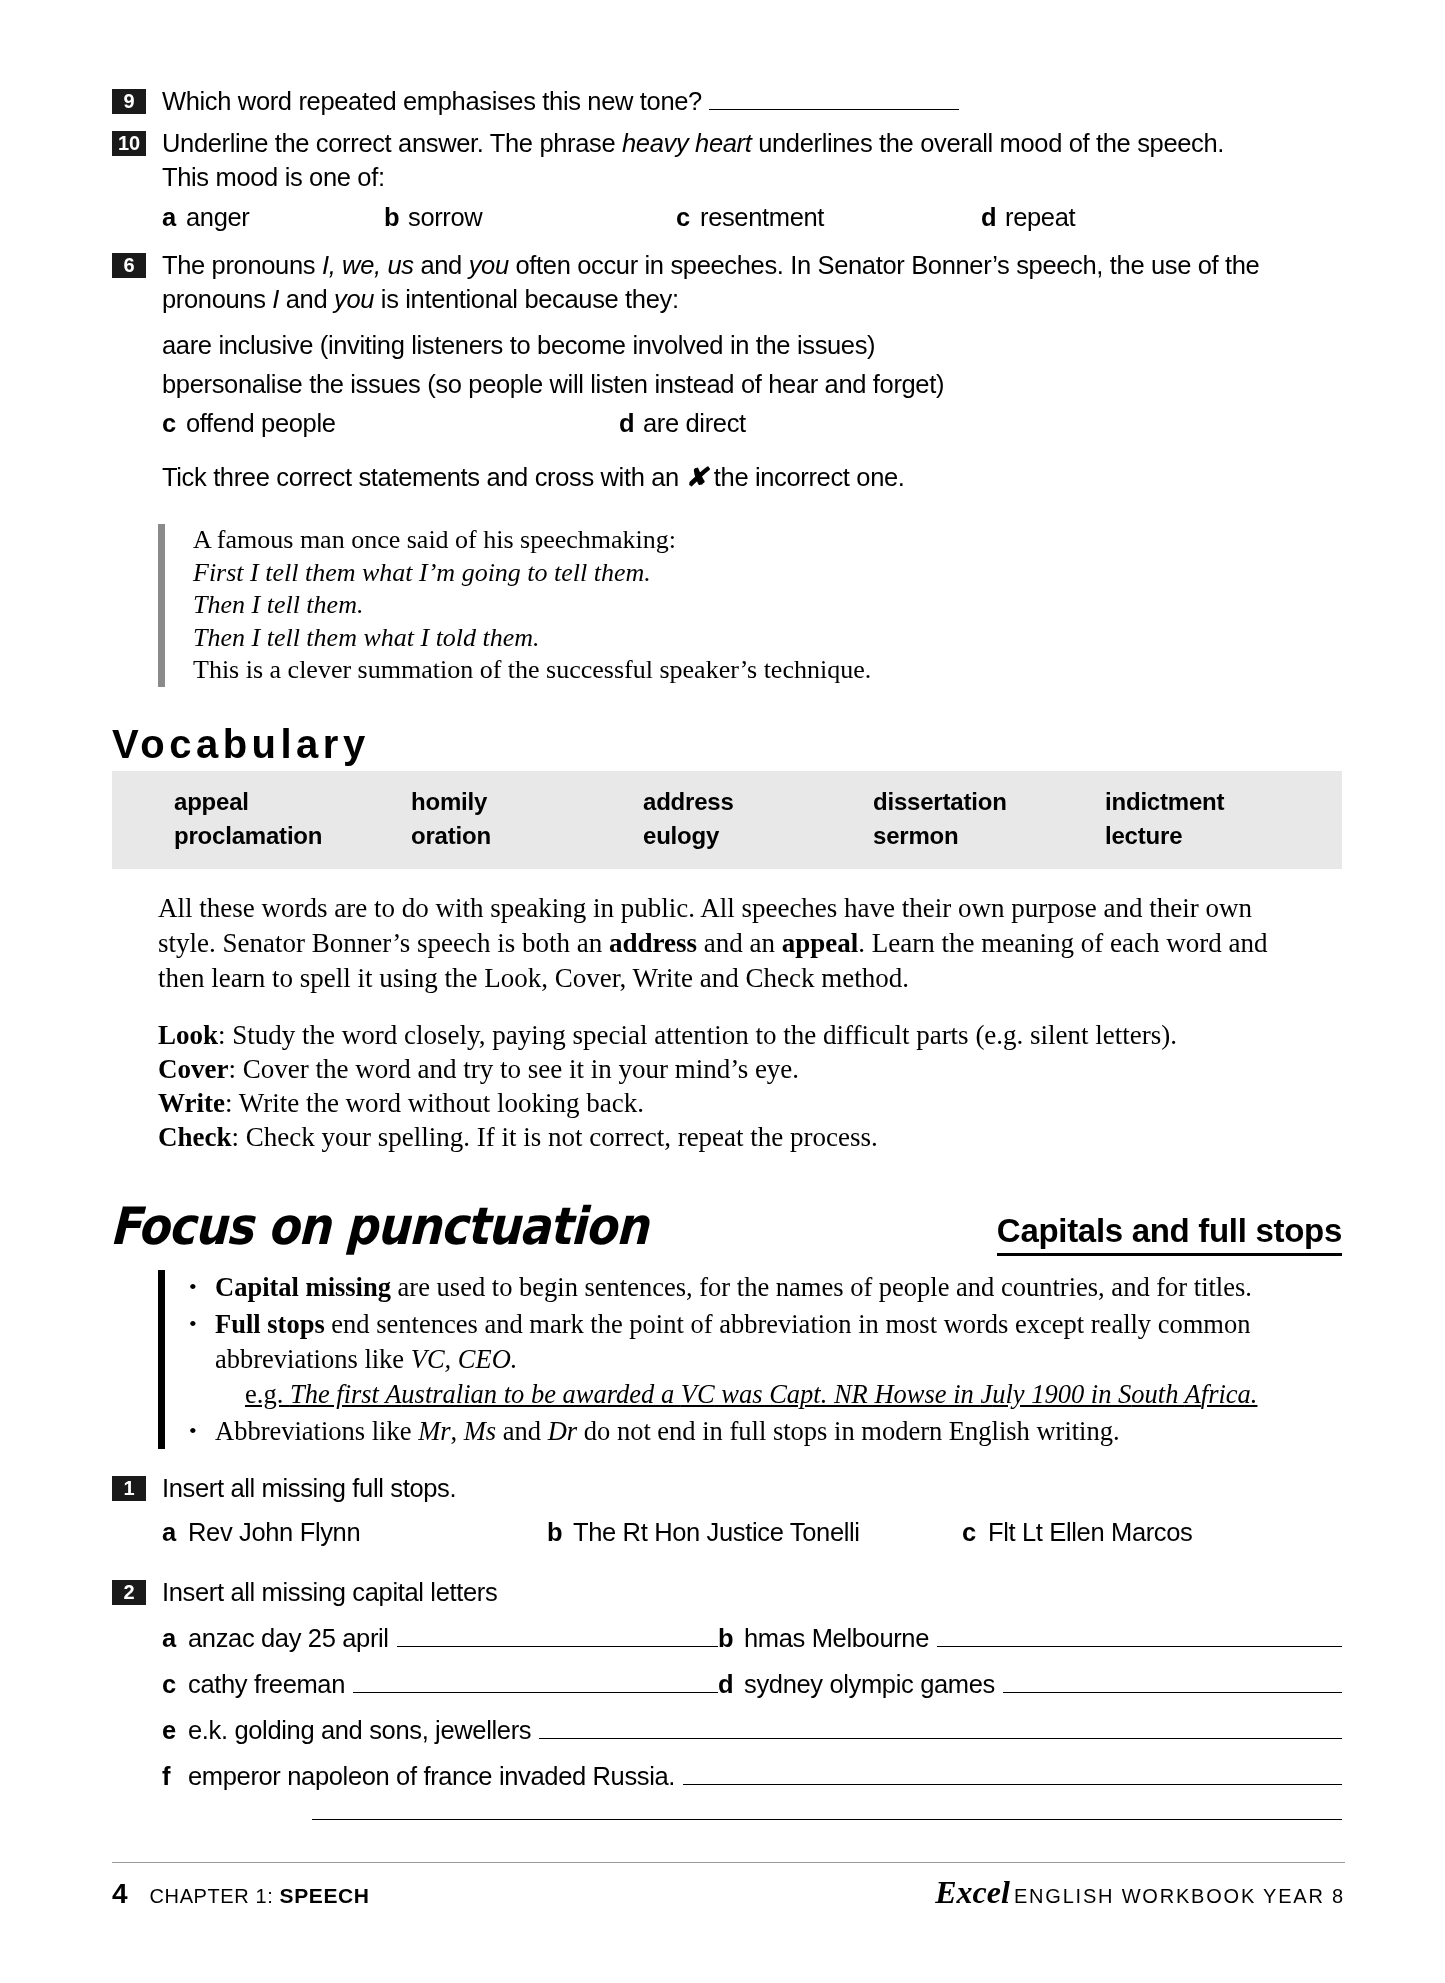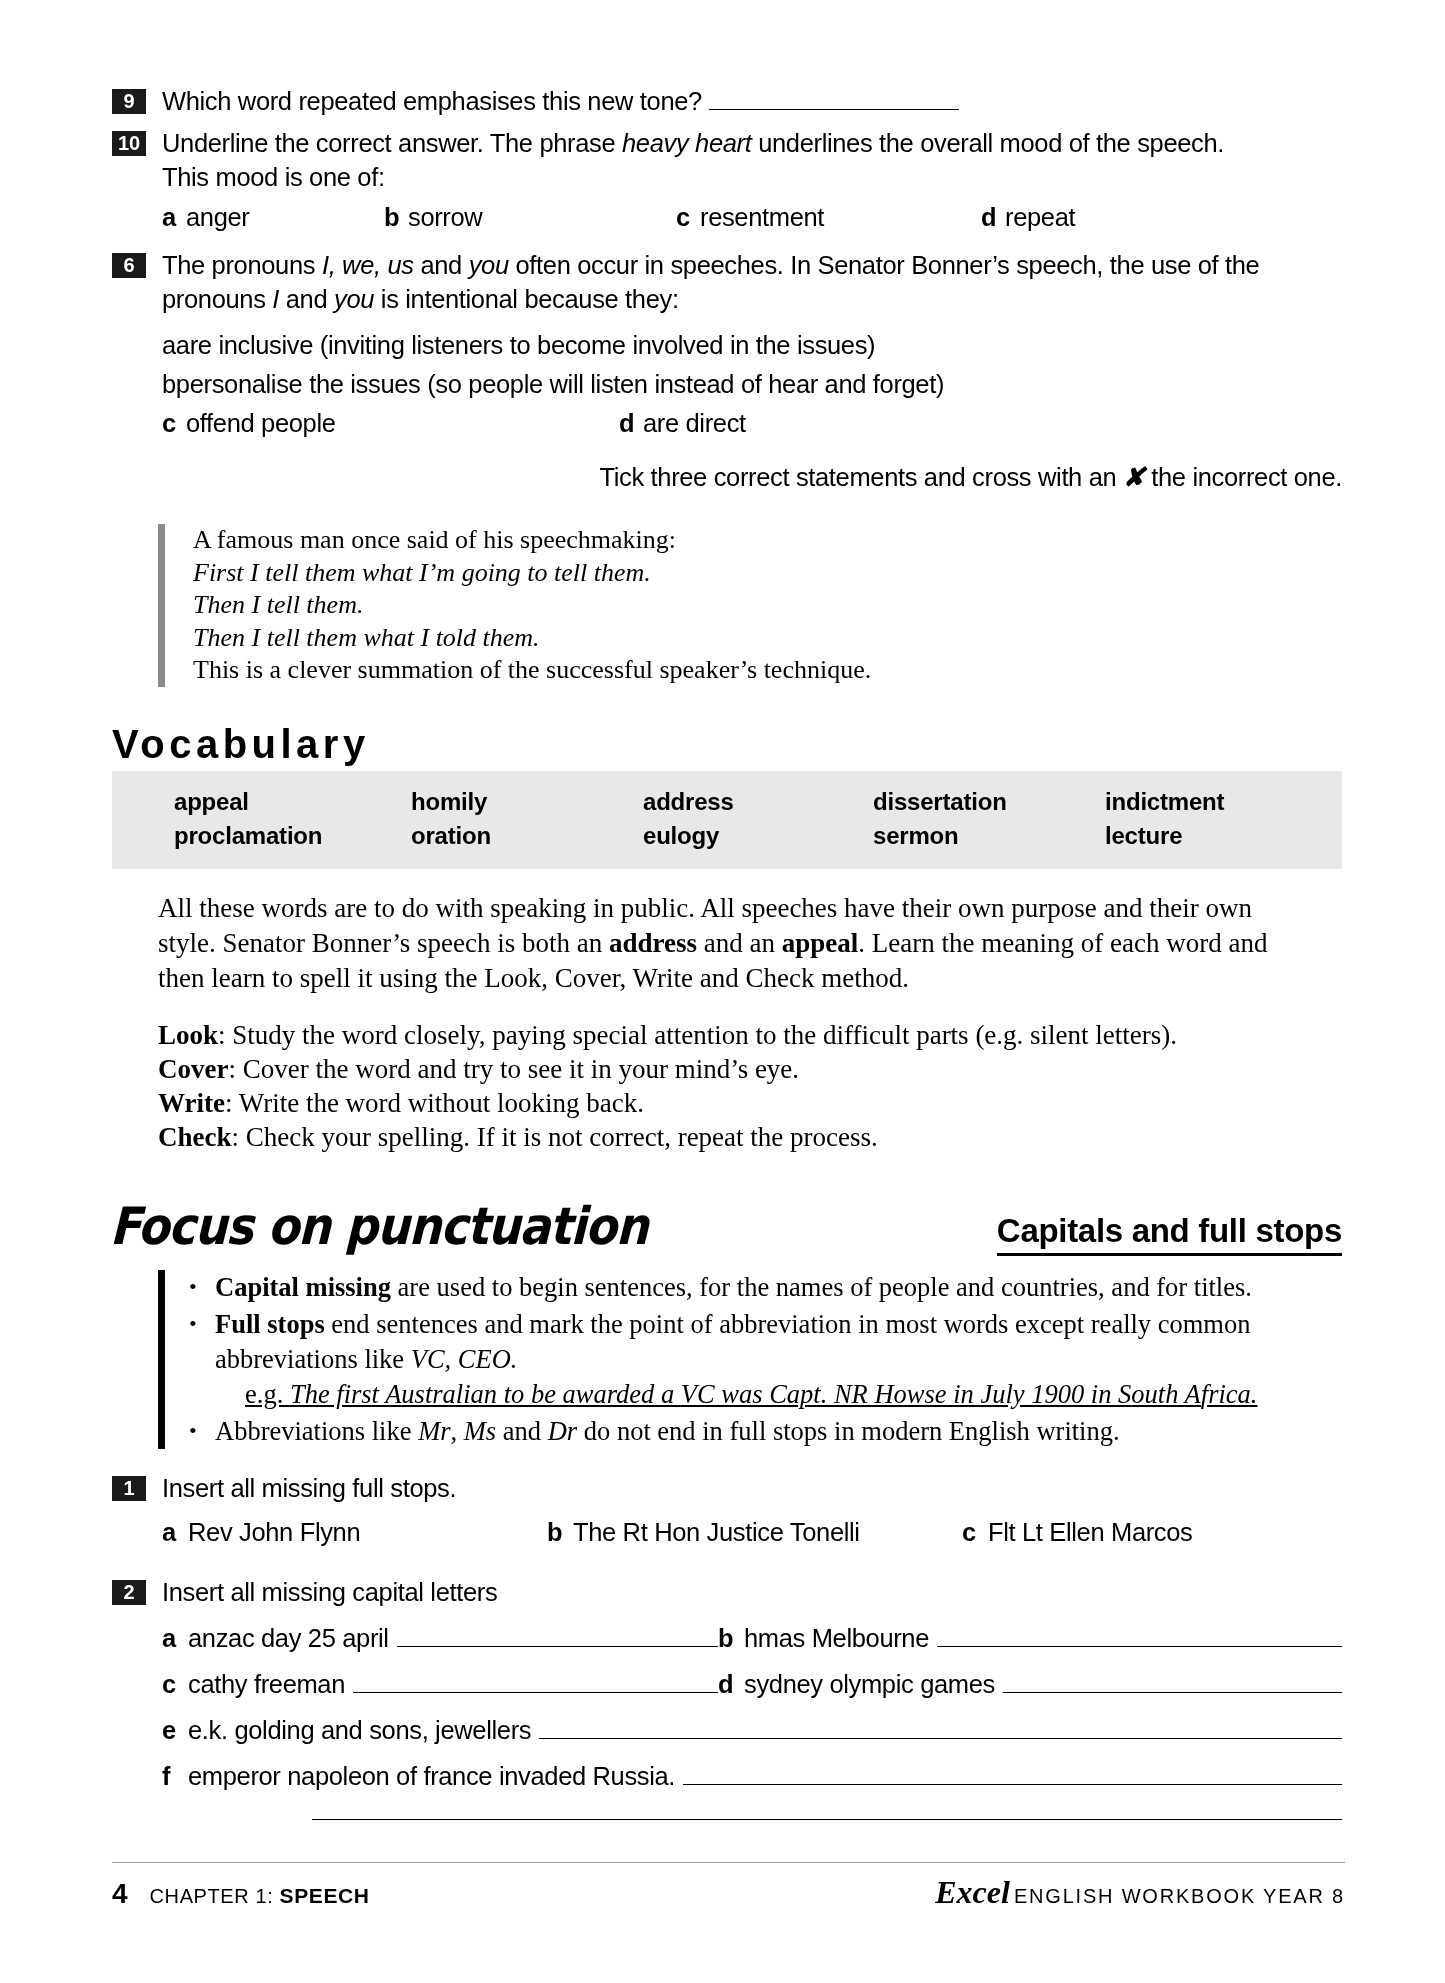--- a/index.html
+++ b/index.html
@@ -359,21 +359,21 @@
               <span class="lab">c</span>
               <span class="txt">offend people</span>
             </div>
             <div class="opt">
               <span class="lab">d</span>
               <span class="txt">are direct</span>
             </div>
           </div>
         </div>
 
-        <div style="margin-top:20px;text-align:right;">
+        <div style="margin-top:20px;">
           <span>Tick three correct statements and cross with an </span><span class="xmark">✘</span><span> the incorrect one.</span>
         </div>
       </div>
     </div>
 
     <div class="quoteblock">
       <div class="ln">A famous man once said of his speechmaking:</div>
       <div class="ln it">First I tell them what I’m going to tell them.</div>
       <div class="ln it">Then I tell them.</div>
       <div class="ln it">Then I tell them what I told them.</div>

